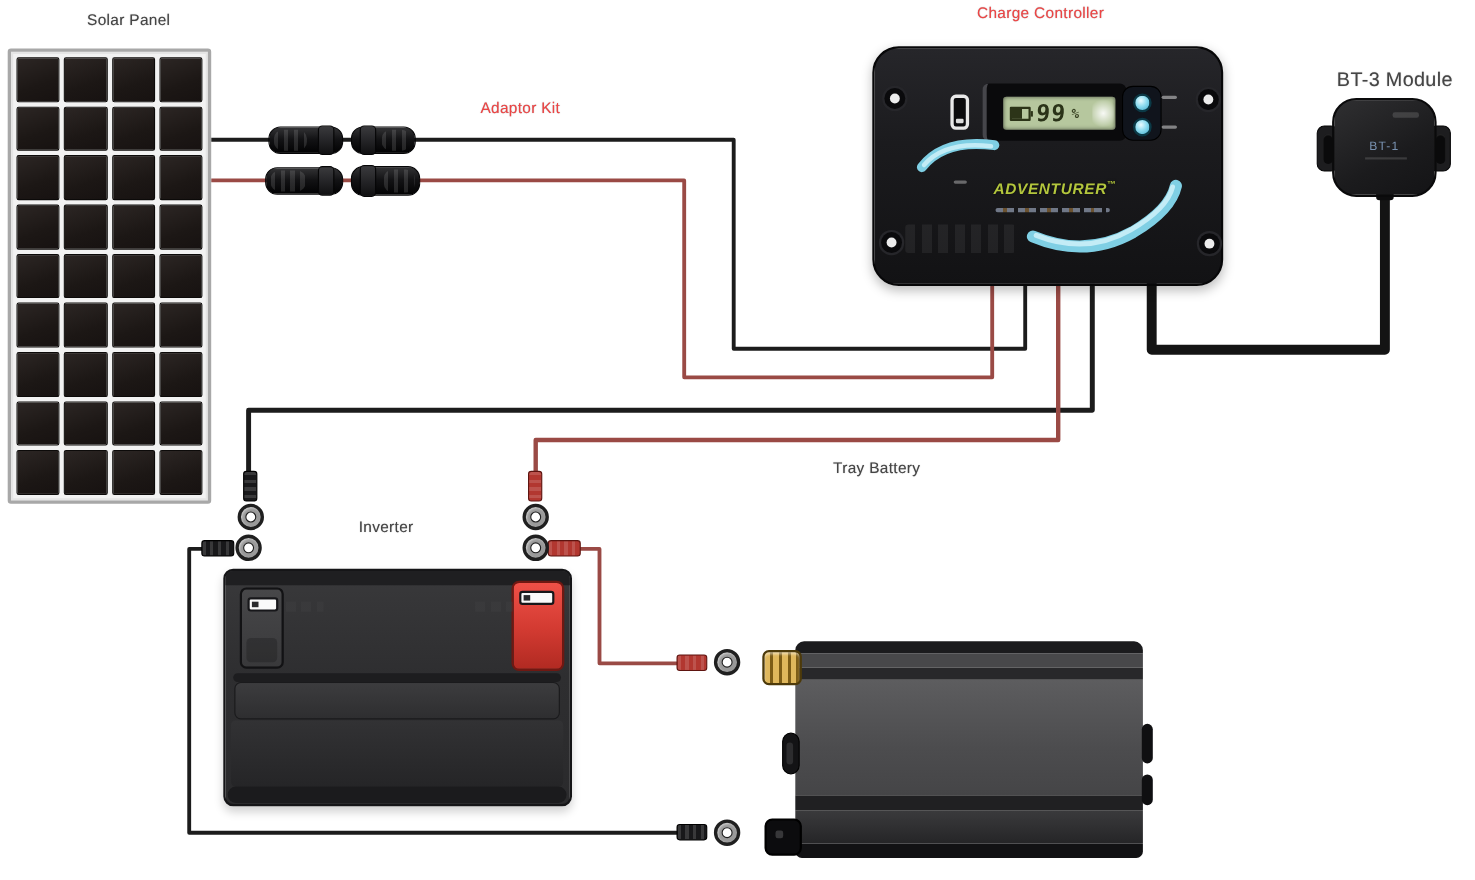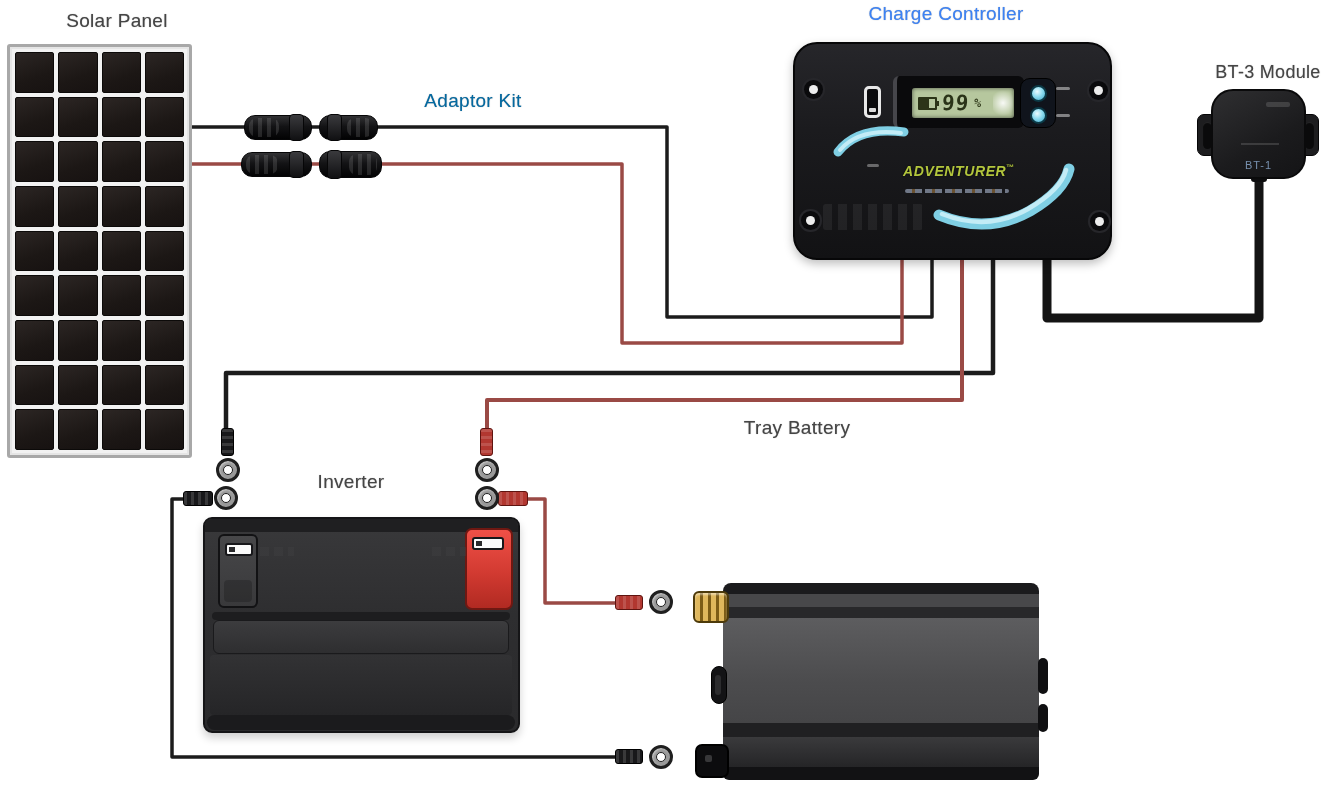--- a/index.html
+++ b/index.html
@@ -1,19 +1,19 @@
 <!DOCTYPE html>
 <html><head>
 <meta charset="utf-8">
 <style>
   html,body{margin:0;padding:0;background:#fff;}
   .canvas{position:relative;width:1341px;height:800px;background:#fff;overflow:hidden;
           font-family:"Liberation Sans",sans-serif;}
   svg.wires{position:absolute;left:0;top:0;z-index:1;}
-  .label{position:absolute;z-index:6;color:#454545;font-size:19px;text-align:center;
+  .label{position:absolute;z-index:6;color:#454545;font-size:14px;text-align:center;
          letter-spacing:.3px;text-shadow:0 0 1px rgba(90,90,90,.55);white-space:nowrap;}
 
   
   .solar-frame{position:absolute;left:7px;top:44px;width:185px;height:414px;z-index:2;
     background:#f2f2f2;border:3px solid #a8a8a8;border-radius:3px;box-sizing:border-box;
     box-shadow:inset 0 0 0 2px #e5e5e5;}
   .solar-grid{position:absolute;left:5px;top:5px;right:5px;bottom:5px;display:grid;gap:4px;}
   .cell{background:linear-gradient(160deg,#2c2624 0%,#1c1715 60%,#171211 100%);
         border:1px solid #0c0a09;border-radius:2px;}
 
@@ -87,21 +87,21 @@
   .bt-ear{position:absolute;width:20px;height:42px;background:#1d1d1f;border:1px solid #060607;
       border-radius:7px;z-index:2;box-sizing:border-box;}
   .bt-slot{position:absolute;left:5px;top:7px;width:9px;height:27px;background:#0a0a0b;border-radius:5px;
       box-shadow:inset 0 1px 1px rgba(255,255,255,.12);}
   .bt-body{position:absolute;left:1211px;top:89px;width:95px;height:90px;z-index:3;
       background:linear-gradient(150deg,#2f2f31 0%,#1b1b1d 60%,#141416 100%);
       border:2px solid #0a0a0b;border-radius:22px;box-sizing:border-box;}
   .bt-logo-dash{position:absolute;right:14px;top:11px;width:24px;height:5px;
       background:rgba(255,255,255,.14);border-radius:2px;}
   .bt-text{position:absolute;left:0;right:0;top:36px;text-align:center;font-size:11px;
-      color:rgba(135,165,200,.85);letter-spacing:1px;filter:blur(.4px);margin-top:32px;}
+      color:rgba(135,165,200,.85);letter-spacing:1px;filter:blur(.4px);}
   .bt-underline{position:absolute;left:28px;top:52px;width:38px;height:2px;background:rgba(255,255,255,.14);}
   .bt-stub{position:absolute;left:1251px;top:171px;width:16px;height:11px;background:#0d0d0e;
       border-radius:3px;z-index:3;}
 
   
   .battery{position:absolute;left:203px;top:517px;width:317px;height:216px;z-index:2;
       background:linear-gradient(180deg,#39393b 0%,#2e2e30 45%,#2a2a2c 100%);
       border:2px solid #151517;border-radius:9px;box-sizing:border-box;
       box-shadow:0 5px 9px rgba(0,0,0,.18);}
   .battery-top{position:absolute;left:0;right:0;top:0;height:13px;background:#1f1f21;
@@ -155,22 +155,22 @@
     <polyline points="192,127 667,127 667,317 932,317 932,259" fill="none" stroke-width="3.5" stroke-linejoin="round" stroke="#1c1c1c"></polyline>
     <polyline points="192,164 622,164 622,343 902,343 902,259" fill="none" stroke-width="3.5" stroke-linejoin="round" stroke="#9a4a45"></polyline>
     <polyline points="993,258 993,373 226,373 226,438" fill="none" stroke-width="4.5" stroke-linejoin="round" stroke="#1c1c1c"></polyline>
     <polyline points="962,258 962,400 487,400 487,438" fill="none" stroke-width="4" stroke-linejoin="round" stroke="#9a4a45"></polyline>
     <polyline points="205,499 172,499 172,757 618,757" fill="none" stroke-width="3.5" stroke-linejoin="round" stroke="#1c1c1c"></polyline>
     <polyline points="512,499 545,499 545,603 618,603" fill="none" stroke-width="3.5" stroke-linejoin="round" stroke="#9a4a45"></polyline>
     <polyline points="1047,256 1047,318 1259,318 1259,176" fill="none" stroke-width="9" stroke-linejoin="round" stroke-linecap="round" stroke="#141414"></polyline>
   </svg>
 
   <div class="label" style="left: 47px; top: 10px; width: 140px; color: rgb(69, 69, 69);">Solar Panel</div>
-  <div class="label" style="left: 403px; top: 90px; width: 140px; color: #0369a1;">Adaptor Kit</div>
-  <div class="label" style="left: 846px; top: 3px; width: 200px; color: #3b82f6;">Charge Controller</div>
+  <div class="label" style="left: 403px; top: 90px; width: 140px; color: #ef4444;">Adaptor Kit</div>
+  <div class="label" style="left: 846px; top: 3px; width: 200px; color: #ef4444;">Charge Controller</div>
   <div class="label" style="left: 1198px; top: 62px; width: 140px; font-size: 18px; color: rgb(69, 69, 69);">BT-3 Module</div>
   <div class="label" style="left: 301px; top: 471px; width: 100px; color: rgb(69, 69, 69);">Inverter</div>
   <div class="label" style="left: 722px; top: 417px; width: 150px; color: rgb(69, 69, 69);">Tray Battery</div>
 
   <div class="solar-frame">
     <div class="solar-grid" style="grid-template-columns: repeat(4, 1fr); grid-template-rows: repeat(9, 1fr);">
         <div class="cell"></div>
         <div class="cell"></div>
         <div class="cell"></div>
         <div class="cell"></div>

